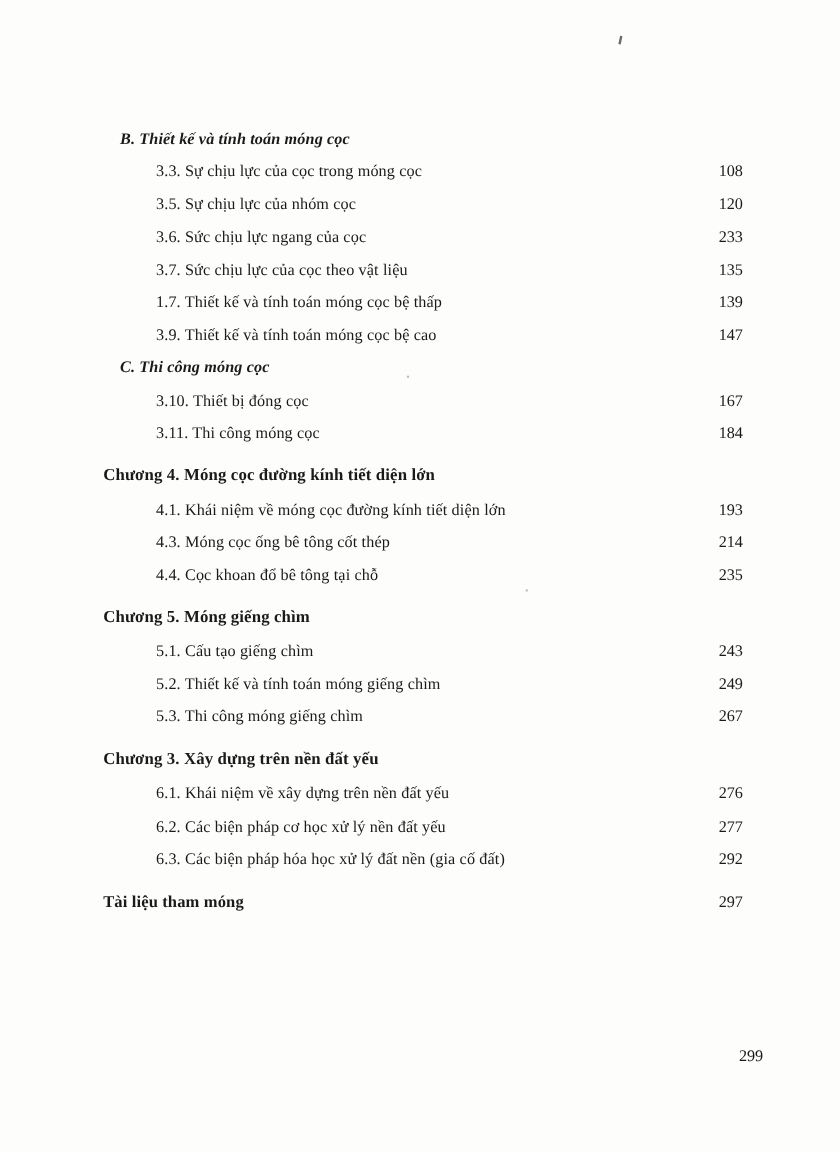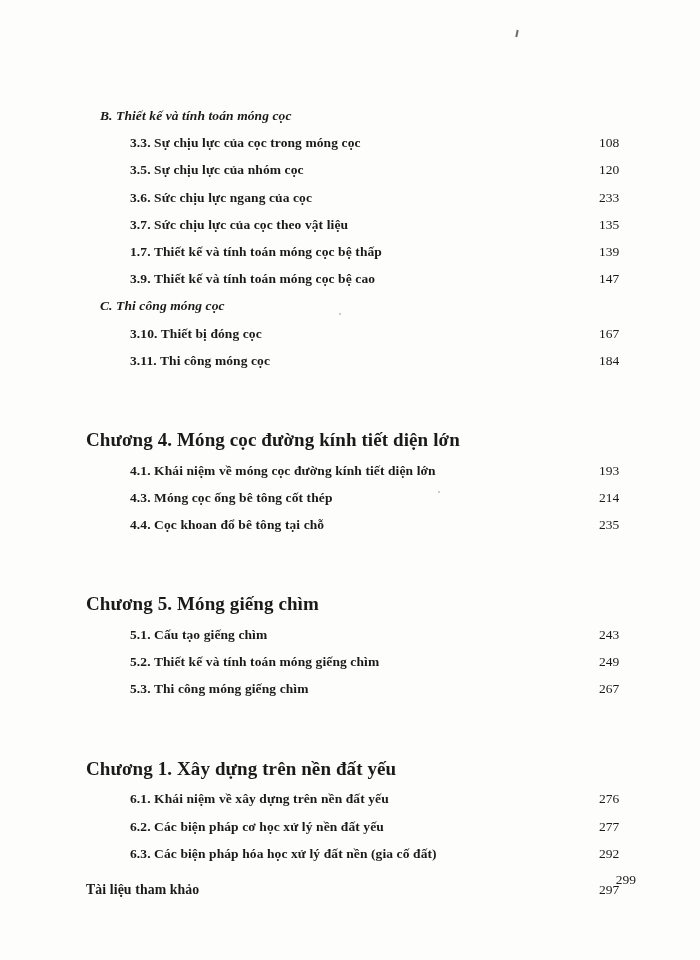--- a/index.html
+++ b/index.html
@@ -38,23 +38,23 @@
     line-height: 1.2;
   }
   .row .page-num {
     font-size: 13.5px;
     min-width: 34px;
     text-align: center;
     flex: 0 0 auto;
     margin-left: 12px;
   }
   
-  .lvl-chapter .label { padding-left: 0px; font-weight: bold; font-size: 19px; margin-top: 40px; }
+  .lvl-chapter .label { padding-left: 0px; font-weight: bold; font-size: 14px; }
   .lvl-section .label { padding-left: 14px; font-weight: bold; font-style: italic; font-size: 13.5px; }
-  .lvl-entry .label   { padding-left: 44px; font-weight: bold; text-align: center; }
+  .lvl-entry .label   { padding-left: 44px; font-weight: normal; text-align: center; }
   .lvl-ref .label     { padding-left: 0px; font-weight: bold; font-size: 13.8px; }
 
   .gap-before { margin-top: 20px; }
 
   .footer-page {
     position: absolute;
     right: 64px;
     bottom: 72px;
     font-size: 13.5px;
   }
@@ -150,36 +150,36 @@
       </div>
       <div class="row lvl-entry">
         <span class="label">5.2. Thiết kế và tính toán móng giếng chìm</span>
         <span class="page-num">249</span>
       </div>
       <div class="row lvl-entry">
         <span class="label">5.3. Thi công móng giếng chìm</span>
         <span class="page-num">267</span>
       </div>
       <div class="row lvl-chapter gap-before">
-        <span class="label">Chương 1. Xây dựng trên nền đất yếu</span>
+        <span class="label">Chương 3. Xây dựng trên nền đất yếu</span>
         <span class="page-num"></span>
       </div>
       <div class="row lvl-entry">
         <span class="label">6.1. Khái niệm về xây dựng trên nền đất yếu</span>
         <span class="page-num">276</span>
       </div>
       <div class="row lvl-entry">
         <span class="label">6.2. Các biện pháp cơ học xử lý nền đất yếu</span>
         <span class="page-num">277</span>
       </div>
       <div class="row lvl-entry">
         <span class="label">6.3. Các biện pháp hóa học xử lý đất nền (gia cố đất)</span>
         <span class="page-num">292</span>
       </div>
       <div class="row lvl-ref gap-before">
-        <span class="label">Tài liệu tham khảo</span>
+        <span class="label">Tài liệu tham móng</span>
         <span class="page-num">297</span>
       </div>
     </div>
 
   <div class="footer-page">299</div>
 
 </div>
 
 </body></html>

